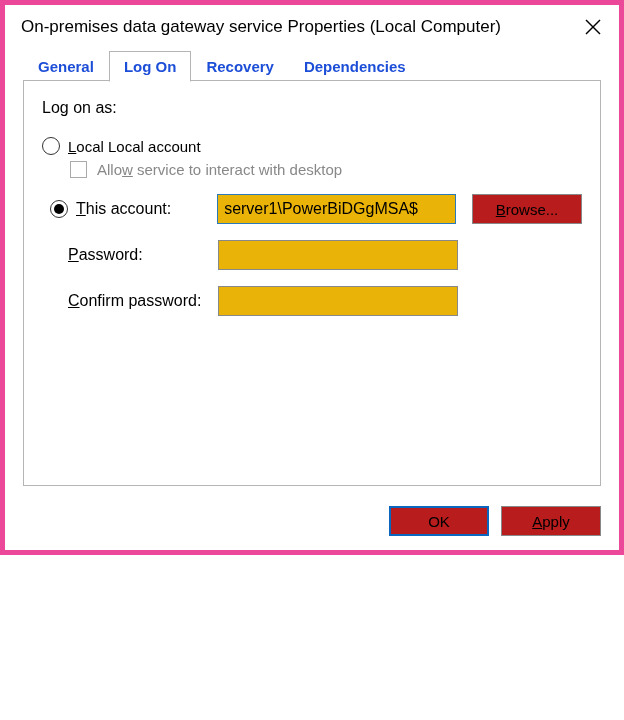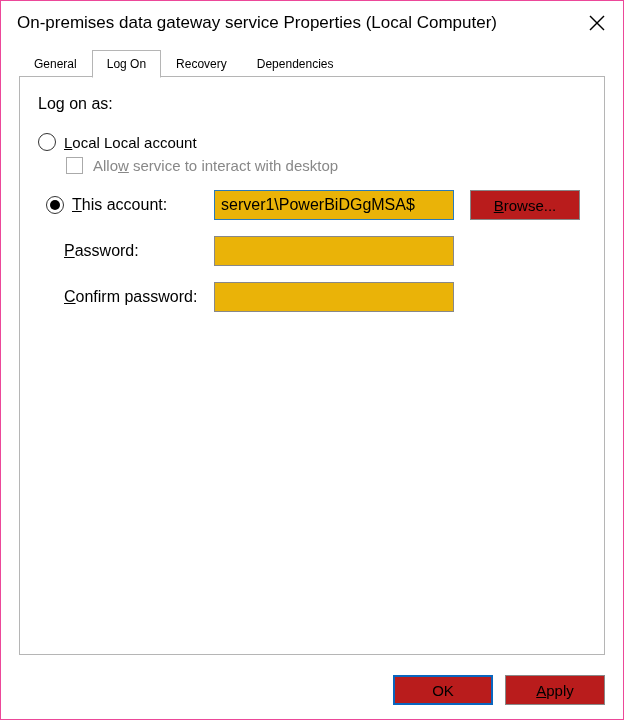--- a/index.html
+++ b/index.html
@@ -11,22 +11,22 @@
       padding: 0;
       background: #fff;
       width: 624px;
       height: 720px;
       overflow: hidden;
       font-size: 15px;
       color: #000;
     }
     .window {
       width: 624px;
-      height: 720px;
-      border: 1px solid #ec4899;
+      height: 555px;
+      border: 5px solid #ec4899;
       background: #fff;
       display: flex;
       flex-direction: column;
     }
     .titlebar {
       display: flex;
       align-items: center;
       justify-content: space-between;
       padding: 10px 14px 10px 16px;
     }
@@ -50,27 +50,28 @@
     }
     .tabstrip::after{
       content:"";
       position:absolute;
       left:18px; right:18px; bottom:0;
       border-bottom:1px solid #b5b5b5;
       z-index:0;
     }
     .tab {
       padding: 6px 14px 6px 14px;
-      font-size: 12px;
-      color: #000000;
+      font-size: 15px;
+      color: #1d4ed8;
       border: 1px solid transparent;
       border-bottom: none;
       cursor: pointer;
       position: relative;
       z-index:1;
+      font-weight:bold;
     }
     .tab.active {
       border: 1px solid #b5b5b5;
       border-bottom: 1px solid #fff;
       background: #fff;
       margin-bottom:-1px;
       z-index:2;
     }
     .tabpanel {
       flex: 1;

